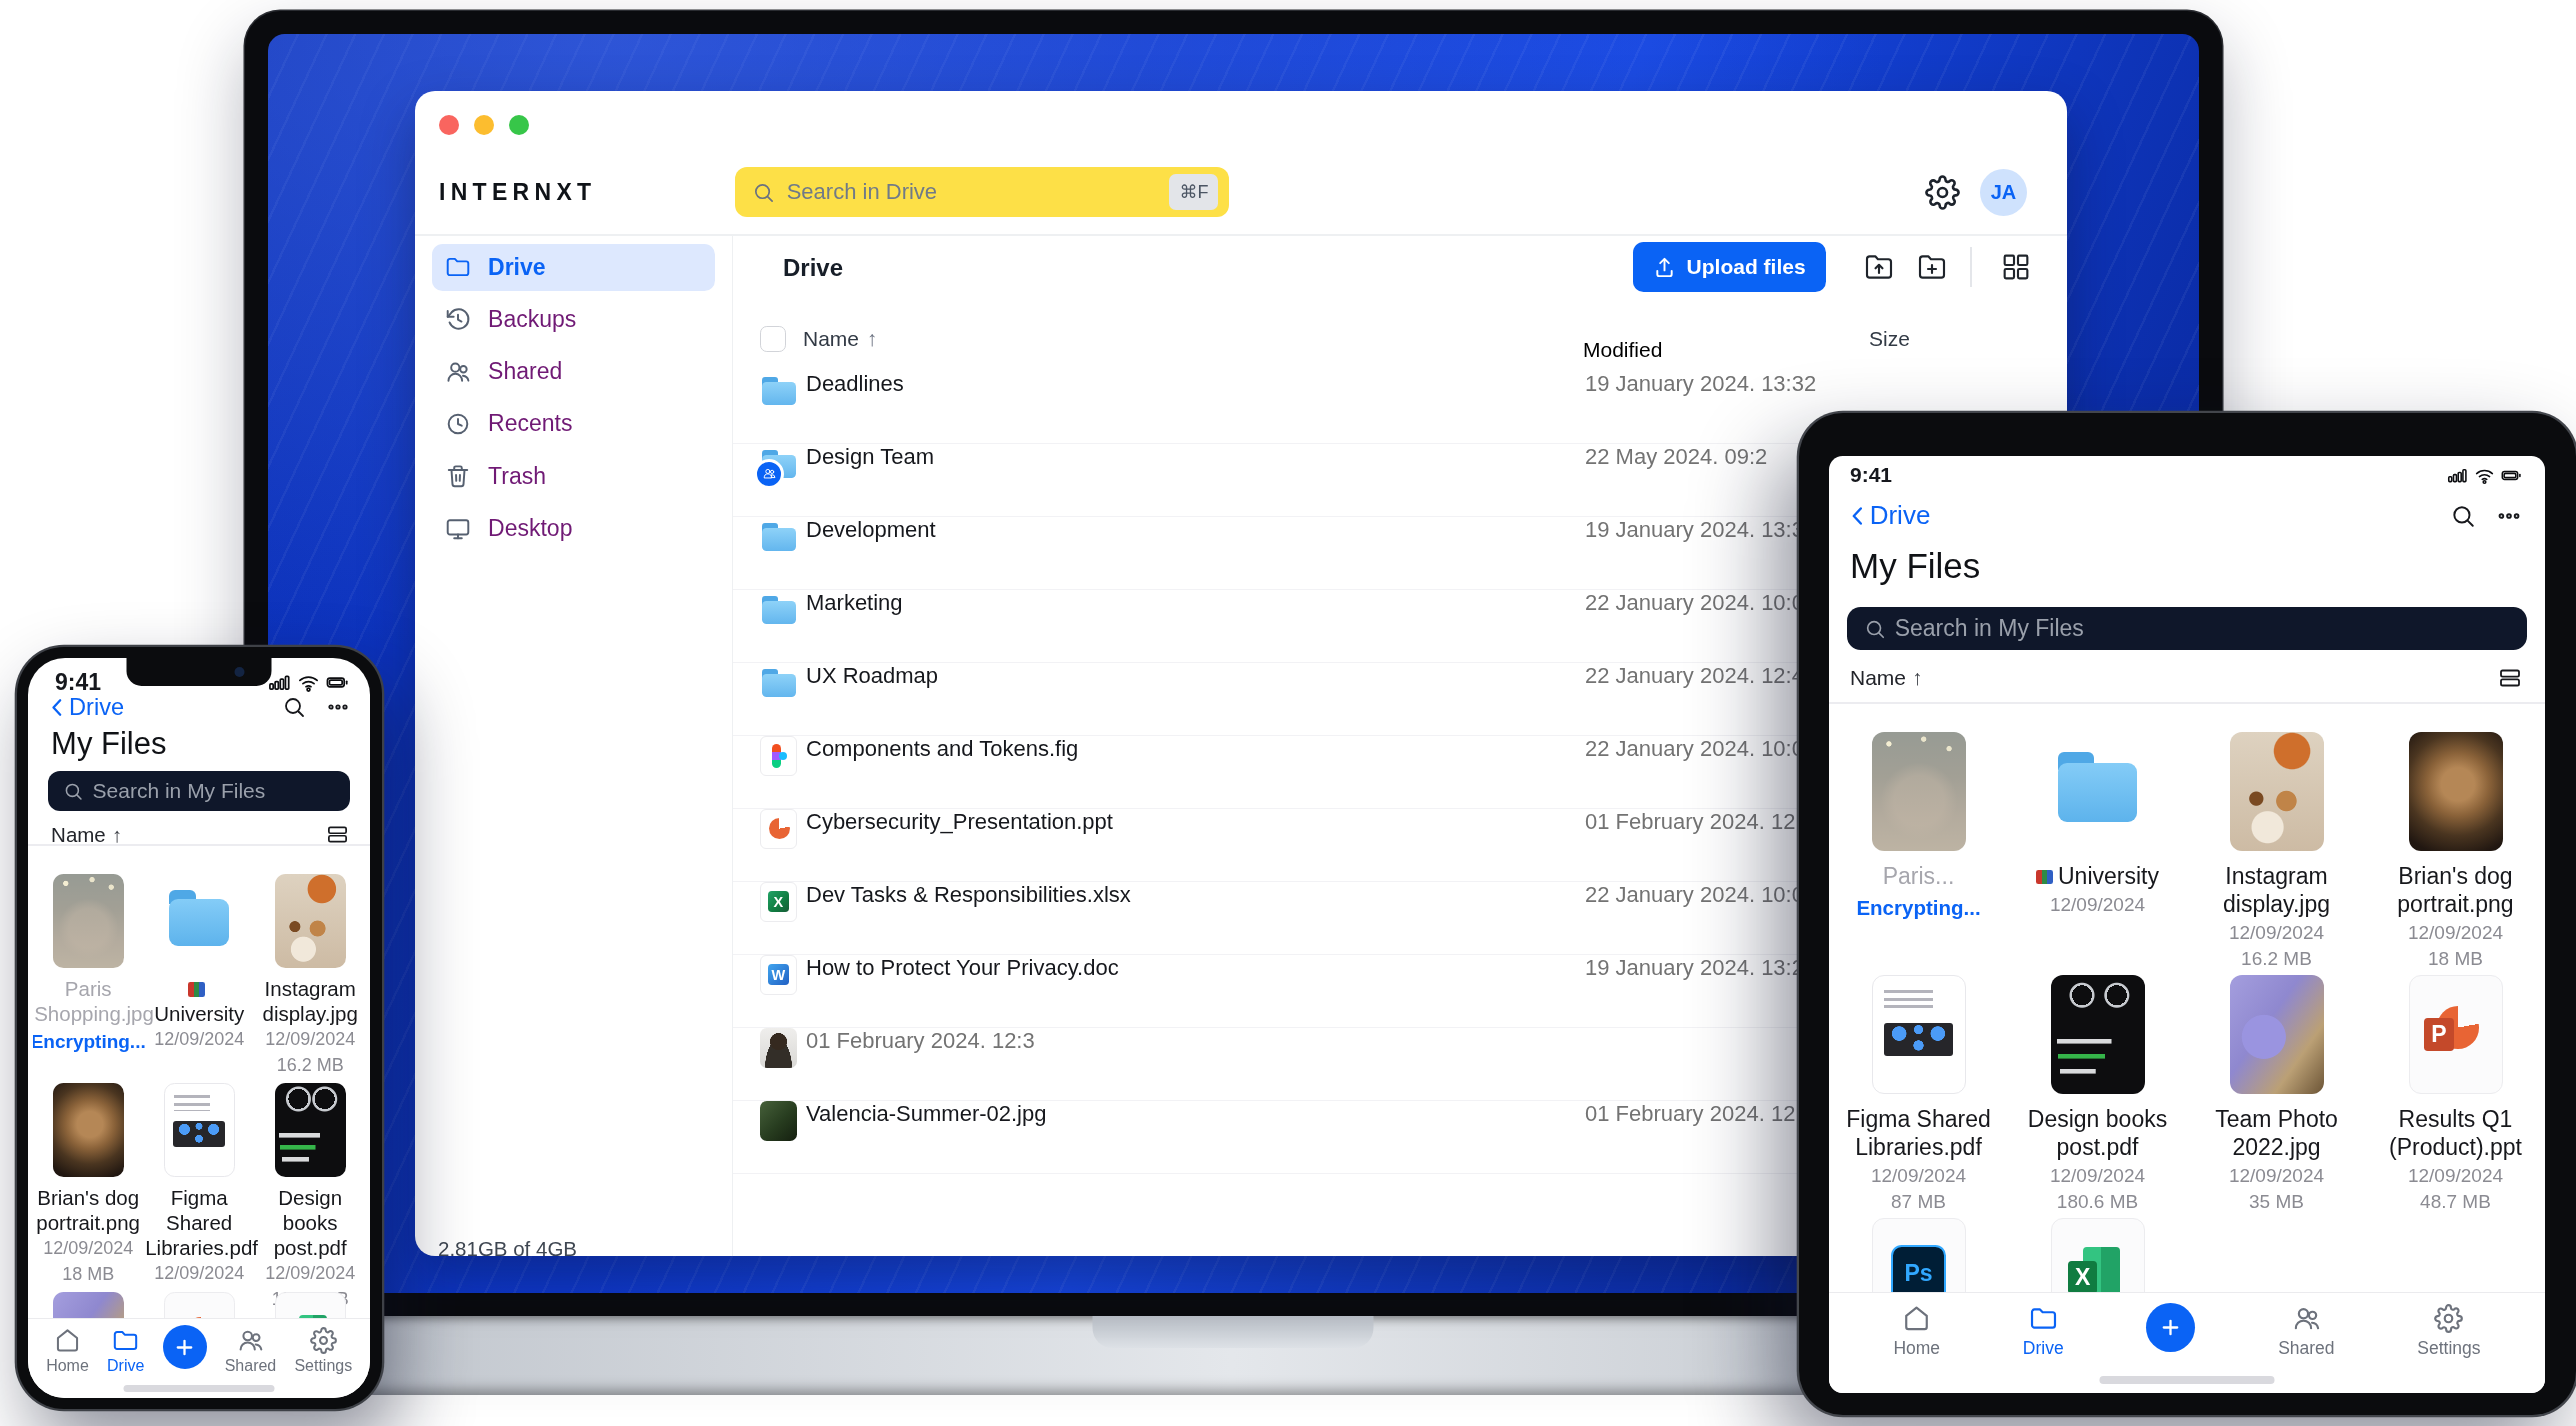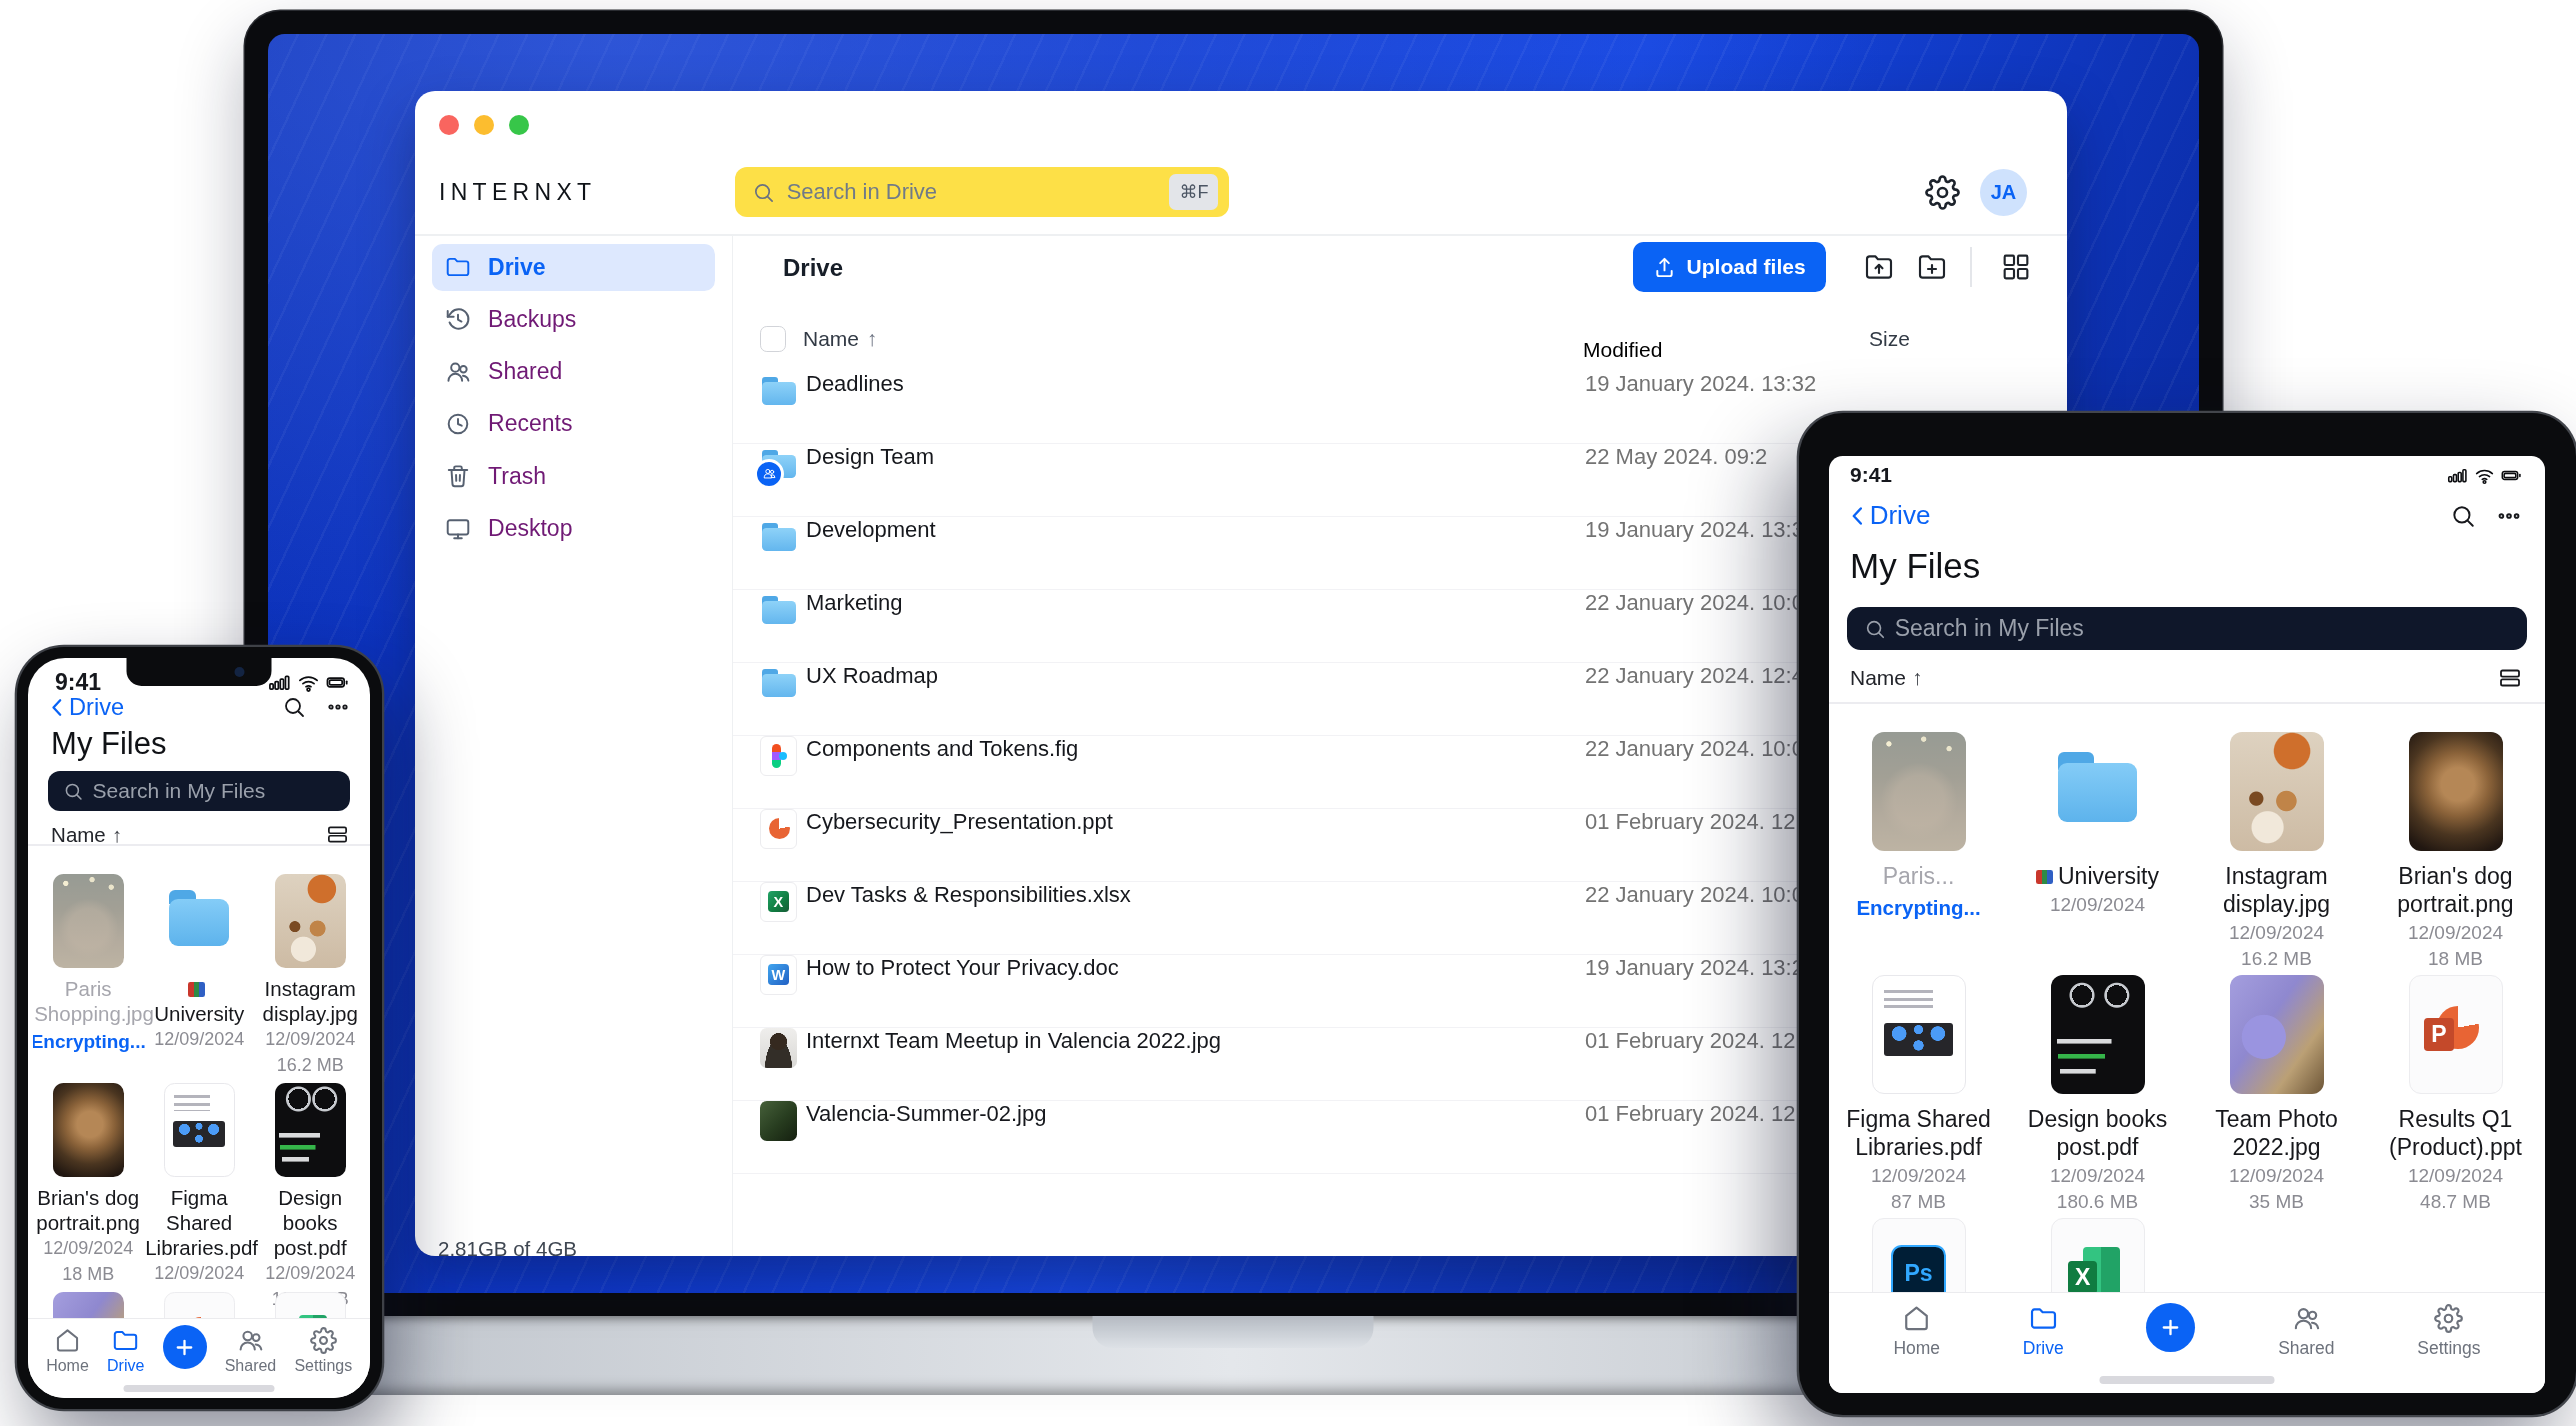--- a/index.html
+++ b/index.html
@@ -21,21 +21,21 @@
     box-shadow:inset 0 7.6px 10.6px -6px rgba(0,0,0,.55), inset 0 -12px 13.7px -7.6px rgba(0,0,0,.38)}
   .laptop-base::before{content:"";position:absolute;left:50%;top:0;transform:translateX(-50%);
     width:281px;height:32px;border-radius:0 0 20px 20px;background:linear-gradient(#b9bfc7,#dde1e6)}
 
   
   .window{position:absolute;left:415px;top:91px;width:1652px;height:1165px;background:#fff;
     border-radius:20px;box-shadow:0 23px 53px rgba(10,15,40,.35);overflow:hidden;z-index:2}
   .traffic{position:absolute;top:24px;left:24px;display:flex;gap:15px}
   .dot{width:20px;height:20px;border-radius:50%}
   .dot.r{background:#f9655f}.dot.y{background:#fcbd2f}.dot.g{background:#37c649}
-  .logo{position:absolute;left:24px;top:88px;font-size:23px;font-weight:400;letter-spacing:5.3px;color:#0f1318}
+  .logo{position:absolute;left:24px;top:88px;font-size:23px;font-weight:700;letter-spacing:5.3px;color:#0f1318}
   .win-search{position:absolute;left:320px;top:76px;width:494px;height:50px;background:#fde047;border-radius:12px;
     display:flex;align-items:center;padding:0 10.6px 0 16.7px;box-sizing:border-box}
   .win-search .ic{width:23px;height:23px;color:#6b7280;flex:none}
   .win-search .ph{margin-left:12px;font-size:22px;color:#707a88}
   .kbd{margin-left:auto;background:#e3e5e9;border-radius:6.8px;padding:6.8px 10px;font-size:18px;color:#4b5563}
   .gear-btn{position:absolute;left:1510px;top:84px;width:35px;height:35px;color:#1d232c}
   .gear-btn .ic{width:35px;height:35px}
   .avatar{position:absolute;left:1565px;top:78px;width:47px;height:47px;border-radius:50%;background:#cfe2fd;
     color:#0a63f5;font-weight:700;font-size:20px;display:flex;align-items:center;justify-content:center}
   .win-divider-h{position:absolute;left:0;right:0;top:143px;height:1.5px;background:#eef0f2}
@@ -519,21 +519,20 @@
     <span class="fi fi-doc">
       
     </span>
     <span class="dv-name">How to Protect Your Privacy.doc</span>
     <span class="dv-mod">19 January 2024. 13:25</span>
   </div>
           <div class="dv-row">
     <span class="fi fi-photo-person">
       
     </span>
-    <span class="dv-name">Internxt Team Meetup in Valencia 2022.jpg</span>
     <span class="dv-mod">01 February 2024. 12:3</span>
   </div>
           <div class="dv-row">
     <span class="fi fi-photo-valencia">
       
     </span>
     <span class="dv-name">Valencia-Summer-02.jpg</span>
     <span class="dv-mod">01 February 2024. 12:3</span>
   </div>
         </div>

